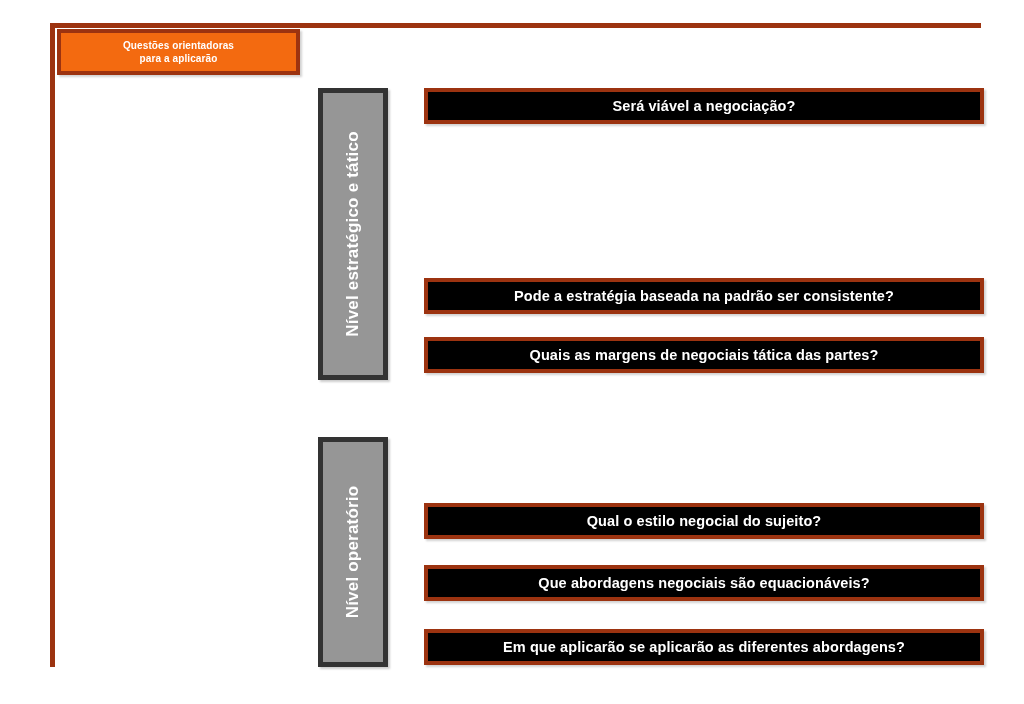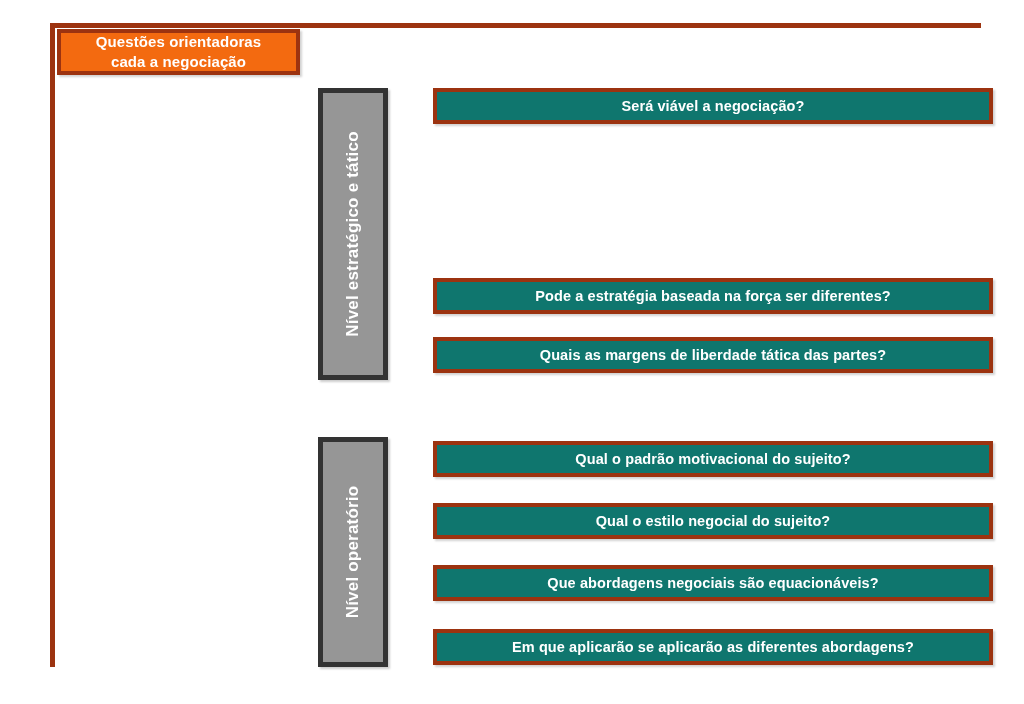--- a/index.html
+++ b/index.html
@@ -50,21 +50,21 @@
     height: 46px;
     background: #F36A10;
     border: 4px solid #9C3310;
     box-sizing: border-box;
     display: flex;
     flex-direction: column;
     align-items: center;
     justify-content: center;
     color: #ffffff;
     font-weight: bold;
-    font-size: 15px;
+    font-size: 10px;
     line-height: 1.35;
     letter-spacing: 0.1px;
     text-align: left;
     box-shadow: 2px 2px 2px rgba(0,0,0,0.18);
   }
   .title-plate .tl-line { display: block; }
 
   
   .level-bar {
     position: absolute;
@@ -86,58 +86,56 @@
   }
   #level-bar-strategic { left: 318px; top: 88px;  width: 70px; height: 292px; }
   #level-bar-operative { left: 318px; top: 437px; width: 70px; height: 230px; }
 
   
   .q-box {
     position: absolute;
     left: 424px;
     width: 560px;
     height: 36px;
-    background: #0f766e;
+    background: #000000;
     border: 4px solid #9C3310;
     box-sizing: border-box;
     display: flex;
     align-items: center;
     justify-content: center;
     color: #ffffff;
     font-weight: bold;
     font-size: 14.5px;
     letter-spacing: 0.1px;
     text-align: center;
     box-shadow: 2px 2px 2px rgba(0,0,0,0.18);
-    margin-left: 9px;
   }
 </style>
 </head>
 <body>
 
 <div id="slide">
 
   <div class="frame-hline"></div>
   <div class="frame-vline"></div>
 
   <div class="title-plate">
     <span class="tl-line">Questões orientadoras</span>
-    <span class="tl-line">cada a negociação</span>
+    <span class="tl-line">para a aplicarão</span>
   </div>
 
   <div class="level-bar" id="level-bar-strategic">
     <span class="label">Nível estratégico e tático</span>
   </div>
 
   <div class="level-bar" id="level-bar-operative">
     <span class="label">Nível operatório</span>
   </div>
 
   <div class="q-box" style="top:88px">Será viável a negociação?</div>
-  <div class="q-box" style="top:278px">Pode a estratégia baseada na força ser diferentes?</div>
-  <div class="q-box" style="top:337px">Quais as margens de liberdade tática das partes?</div>
+  <div class="q-box" style="top:278px">Pode a estratégia baseada na padrão ser consistente?</div>
+  <div class="q-box" style="top:337px">Quais as margens de negociais tática das partes?</div>
 
-  <div class="q-box" style="top:441px">Qual o padrão motivacional do sujeito?</div>
   <div class="q-box" style="top:565px">Que abordagens negociais são equacionáveis?</div>
   <div class="q-box" style="top:503px">Qual o estilo negocial do sujeito?</div>
   <div class="q-box" style="top:629px">Em que aplicarão se aplicarão as diferentes abordagens?</div>
 
 </div>
 
 </body></html>

